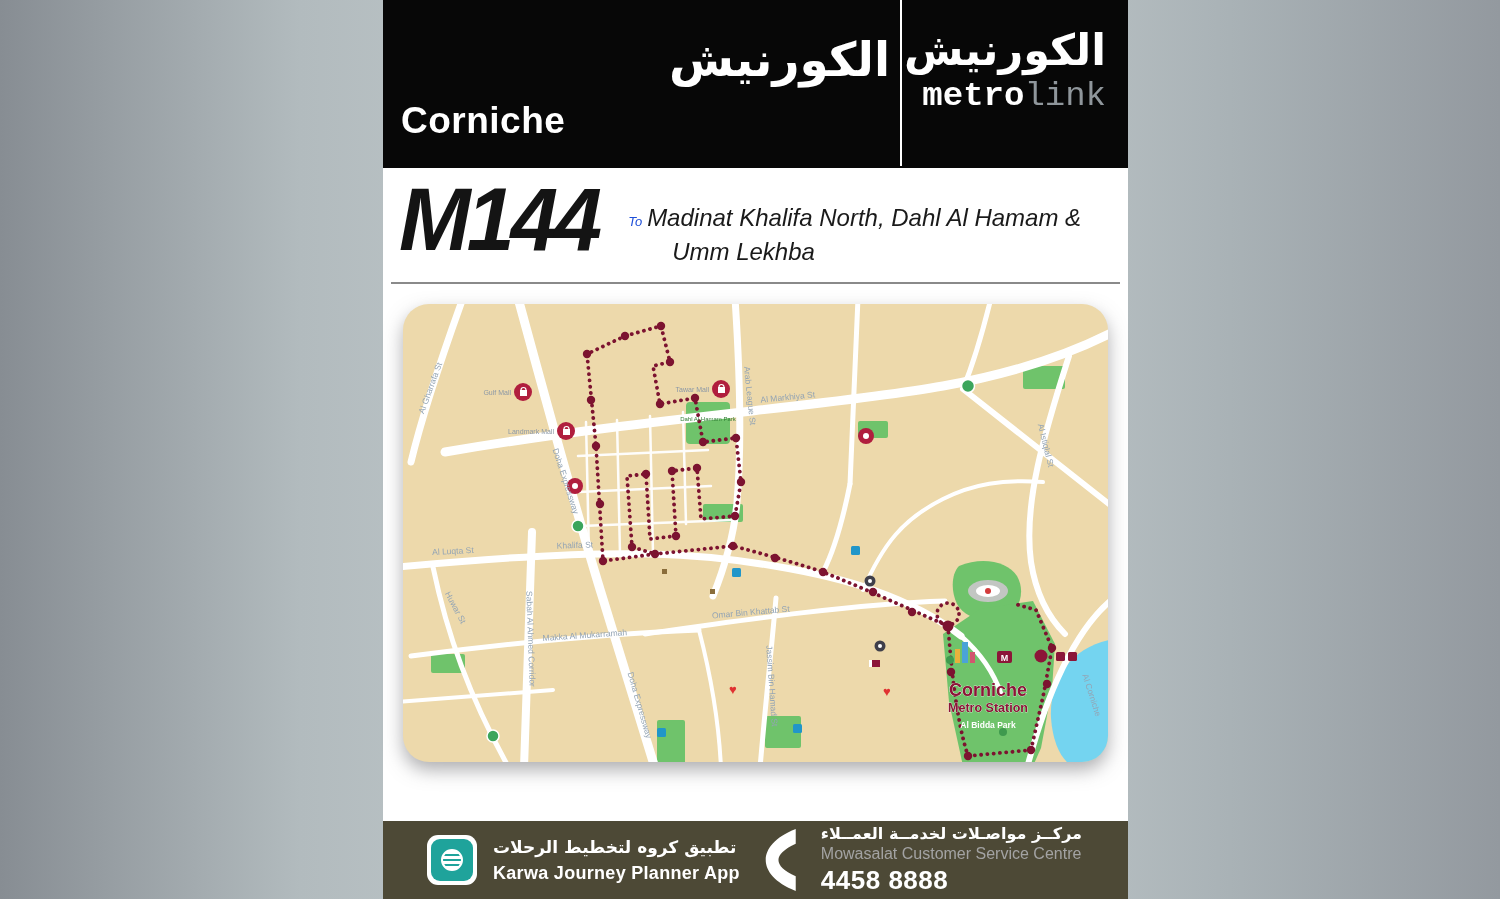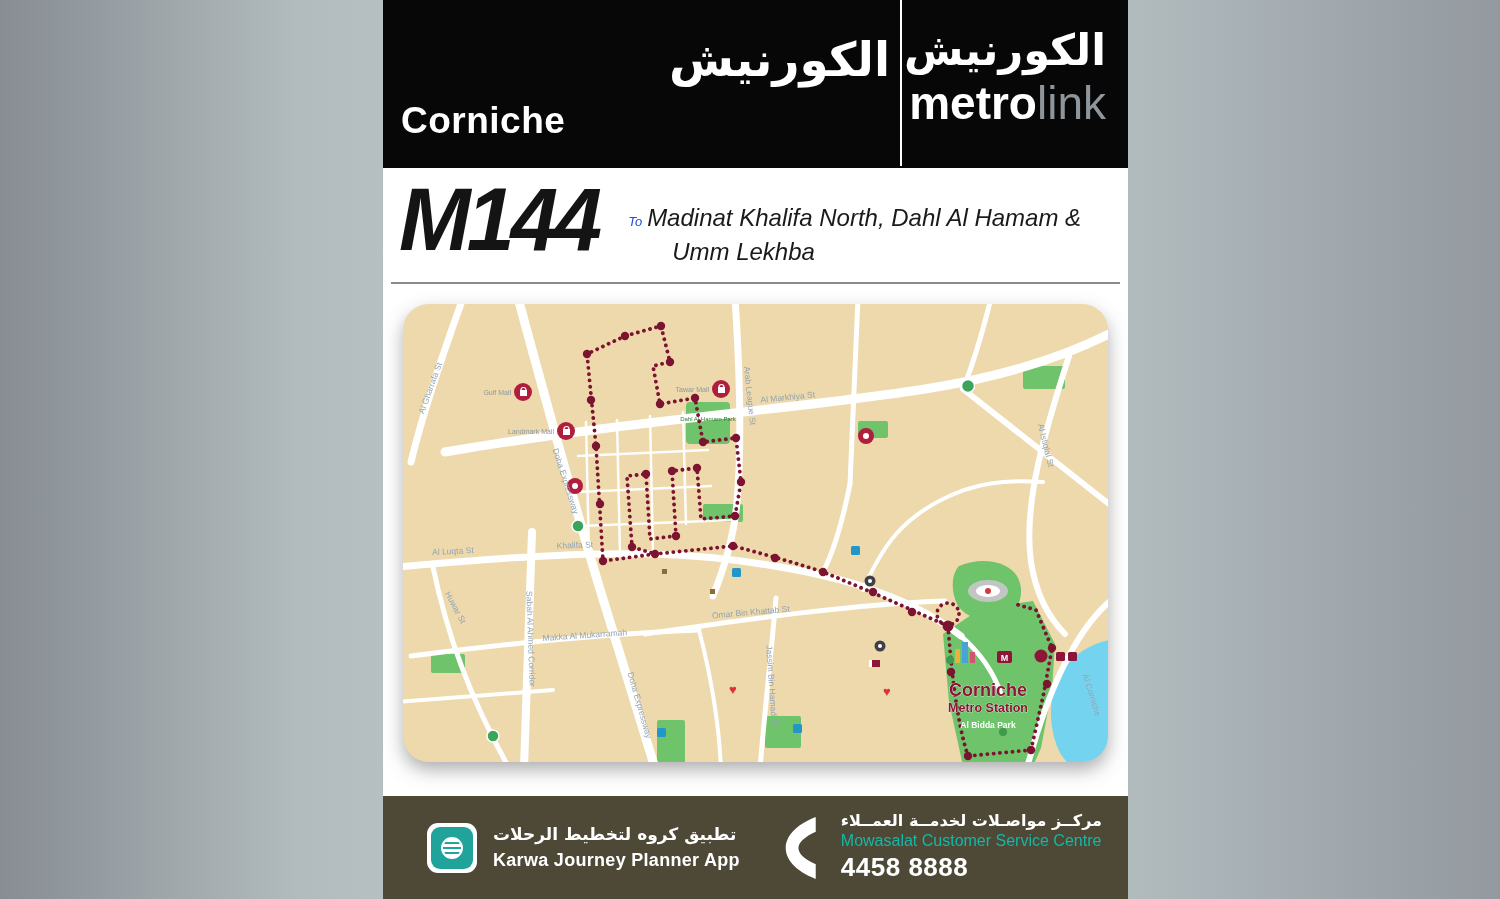--- a/index.html
+++ b/index.html
@@ -11,21 +11,21 @@
   .ar{font-family:"DejaVu Sans",sans-serif;direction:rtl;}
   .panel{position:absolute;left:383px;top:0;width:745px;height:899px;background:#ffffff;}
 
   
   .header{position:relative;height:168px;background:#070707;color:#fff;}
   .station-en{position:absolute;left:18px;bottom:26px;font-size:37px;font-weight:700;letter-spacing:.5px;}
   .station-ar{position:absolute;right:238px;top:32px;font-size:47px;font-weight:700;margin-left:17px;}
   .hdr-divider{position:absolute;left:517px;top:0;width:2px;height:166px;background:#ffffff;}
   .brand{position:absolute;right:22px;top:26px;text-align:right;line-height:1.15;}
   .brand-ar{font-size:43px;font-weight:700;}
-  .brand-en{font-size:46px;font-weight:700;margin-top:2px;}
+  .brand-en{font-size:34px;font-weight:700;margin-top:2px;font-family:Liberation Mono, monospace;}
   .brand-en .link{color:#8f969b;font-weight:400;}
 
   
   .route-row{display:flex;align-items:flex-start;padding:8px 16px 0 16px;font-style:italic;}
   .route-number{font-size:86px;font-weight:700;letter-spacing:-4px;color:#141414;line-height:1;transform:scaleY(1.04);}
   .route-dest{margin-left:30px;padding-top:28px;color:#1a1a1a;}
   .dest-line1 .to{font-size:13px;margin-right:5px;color:#1d4ed8;}
   .dest-line1 .d1{font-size:24px;font-weight:500;}
   .dest-line2{font-size:24px;font-weight:500;margin-left:44px;margin-top:6px;}
   .rule{border:none;border-top:2px solid #8a8a8a;margin:16px 8px 0 8px;}
@@ -33,36 +33,36 @@
   
   .map-wrap{
     position:relative;width:705px;height:458px;margin:20px auto 0;
     border-radius:26px;overflow:hidden;background:#edd9ab;
     box-shadow:0 8px 18px rgba(95,95,100,.5);
   }
   .map-wrap svg{display:block;}
 
   
   .footer{
-    position:absolute;left:0;bottom:0;width:745px;height:103px;background:#4d4936;
+    position:absolute;left:0;bottom:0;width:745px;height:78px;background:#4d4936;
     display:flex;align-items:center;justify-content:space-between;
-    padding:0 26px 0 44px;box-sizing:border-box;color:#fff;
+    padding:0 46px 0 44px;box-sizing:border-box;color:#fff;
   }
   .f-left{display:flex;align-items:center;gap:16px;}
   .app-icon{width:50px;height:50px;background:#fff;border-radius:11px;display:flex;align-items:center;justify-content:center;}
   .app-icon-inner{width:42px;height:42px;background:#1fa39b;border-radius:9px;display:flex;align-items:center;justify-content:center;}
   .app-logo-circle{width:22px;height:22px;background:#fff;border-radius:50%;
     background-image:repeating-linear-gradient(0deg,#ffffff 0 3px,#1fa39b 3px 5px);
     border:2px solid #fff;box-sizing:border-box;}
   .f-app-text .ar-line{font-size:17px;font-weight:700;text-align:left;}
   .f-app-text .en-line{font-size:18px;font-weight:700;margin-top:6px;letter-spacing:.3px;}
   .f-right{display:flex;align-items:center;gap:18px;}
   .f-phone-text{line-height:1.25;}
   .f-phone-text .ar-line{font-size:16px;font-weight:700;text-align:left;}
-  .f-phone-text .en-line{font-size:16px;font-weight:400;color:#14b8a6;}
+  .f-phone-text .en-line{font-size:16px;font-weight:400;color:#a3a3a3;}
   .f-phone-text .num-line{font-size:26px;font-weight:700;letter-spacing:.5px;}
 
   
   text{font-family:"Liberation Sans",sans-serif;}
   .stlbl{fill:#93a4b4;font-size:8.5px;}
   .poilbl{fill:#8c98a6;font-size:7px;}
 </style>
 </head>
 <body>
 

